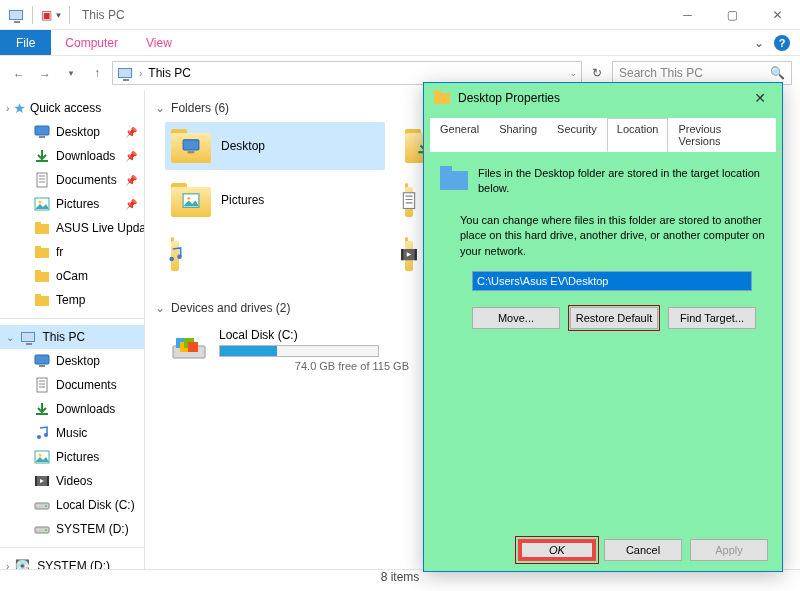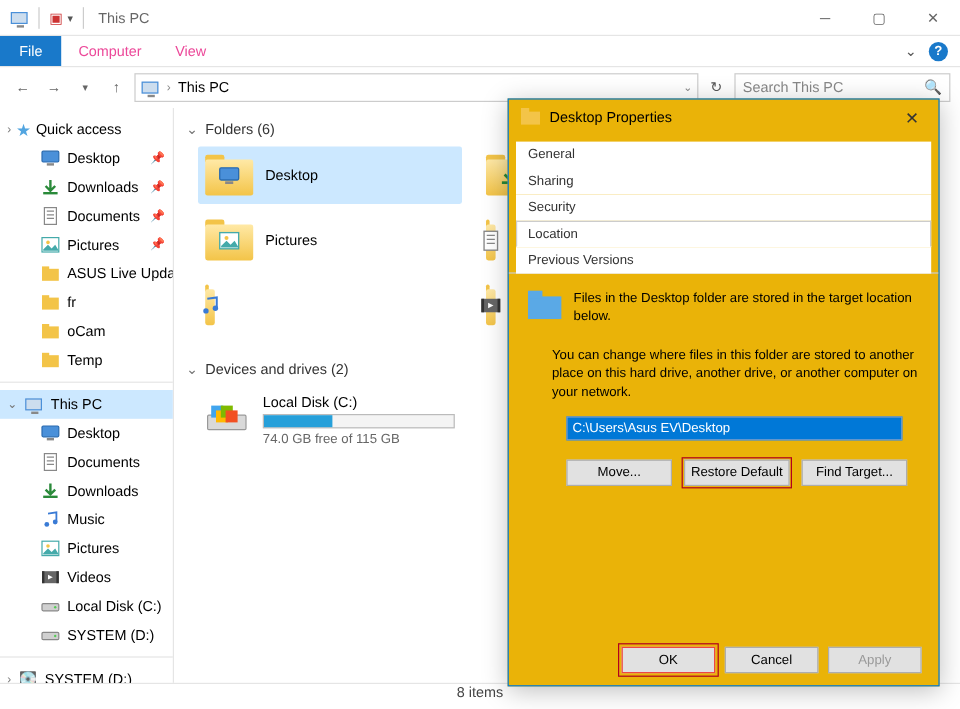--- a/index.html
+++ b/index.html
@@ -51,46 +51,46 @@
   .folder-row { display: flex; gap: 30px; flex-wrap: wrap; margin-top: 2px; padding-left: 10px; }
   .folder-item { display: flex; align-items: center; gap: 10px; width: 220px; height: 48px; padding: 4px 6px; border-radius: 2px; }
   .folder-item.selected { background: #cce8ff; }
   .folder-big { width: 40px; height: 34px; position: relative; }
   
   .drive-item { display: flex; gap: 12px; align-items: center; width: 250px; padding: 6px; }
   .drive-icon { width: 36px; height: 36px; display:flex; align-items:center; justify-content:center; font-size:28px; }
   .drive-info { flex: 1; }
   .drive-bar { width: 160px; height: 12px; border: 1px solid #bbb; margin: 3px 0; background:#f4f4f4; }
   .drive-fill { height: 100%; background: #26a0da; }
-  .drive-sub { color: #666; font-size: 11px; }
+  .drive-sub { color: #666; font-size: 11px; text-align: right; }
   
   
   .statusbar { height: 22px; border-top: 1px solid #e5e5e5; display: flex; align-items: center; padding: 0 10px; gap: 16px; color: #444; font-size: 11px; flex-direction: column; }
   .status-right { margin-left: auto; display: flex; gap: 4px; }
   .view-btn { width: 22px; height: 16px; border: 1px solid #ccc; }
   
   
-  .dialog { position: absolute; left: 423px; top: 82px; width: 360px; height: 490px; background: #eab308; border: 1px solid #0078d7; box-shadow: 0 4px 20px rgba(0,0,0,0.25); display: flex; flex-direction: column; }
+  .dialog { position: absolute; left: 423px; top: 82px; width: 360px; height: 490px; background: #86efac; border: 1px solid #0078d7; box-shadow: 0 4px 20px rgba(0,0,0,0.25); display: flex; flex-direction: column; }
   .dlg-title { height: 30px; display: flex; align-items: center; padding: 0 10px; gap: 8px; }
   .dlg-title-text { font-size: 12px; color: #000; }
   .dlg-close { margin-left: auto; font-size: 14px; color: #333; cursor: pointer; padding:0 6px; }
-  .dlg-tabs { display: flex; border-bottom: 1px solid #ccc; padding: 2px 6px 0 6px; gap: 0; margin-top:2px;flex-direction:column; }
+  .dlg-tabs { display: flex; border-bottom: 1px solid #ccc; padding: 2px 6px 0 6px; gap: 0; margin-top:2px; }
   .dlg-tab { padding: 4px 9px; font-size: 11px; color: #333; border: 1px solid transparent; position: relative; top: 1px; background:#fff; }
   .dlg-tab.active { border: 1px solid #ccc; border-bottom: 1px solid #fff; }
   .dlg-body { flex: 1; padding: 14px 16px; }
   .dlg-intro { display: flex; gap: 10px; }
   .dlg-intro-text { font-size: 11px; line-height: 1.4; }
   .dlg-desc { font-size: 11px; line-height: 1.4; margin: 16px 0 12px 20px; }
   .dlg-path-input { margin-left: 32px; width: 280px; height: 20px; border: 1px solid #7a9ecb; background: #0078d7; color: #fff; padding: 0 4px; font-size: 11px; }
   .dlg-buttons-row { display: flex; gap: 10px; margin: 16px 0 0 32px; }
   .dlg-btn { width: 88px; height: 22px; border: 1px solid #adadad; background: #e1e1e1; font-size: 11px; display: flex; align-items: center; justify-content: center; }
   .dlg-btn.highlight { outline: 1px solid #b00020; outline-offset: 1px; }
   .dlg-footer { display: flex; gap: 8px; justify-content: flex-end; padding: 10px 14px; }
   .dlg-foot-btn { width: 78px; height: 22px; border: 1px solid #adadad; background: #e1e1e1; font-size: 11px; display: flex; align-items: center; justify-content: center; }
-  .dlg-foot-btn.primary { border: 1px solid #ef4444; outline: 1px solid #b00020; outline-offset: 2px; }
+  .dlg-foot-btn.primary { border: 4px solid #ef4444; outline: 1px solid #b00020; outline-offset: 2px; font-style: italic; }
   .dlg-foot-btn.disabled { color: #999; }
   
   
   .folder-shape { position: relative; width: 100%; height: 100%; }
   .folder-back { position: absolute; left: 0; top: 4px; width: 100%; height: calc(100% - 4px); background: linear-gradient(#ffe9a6, #f3c448); border-radius: 2px; }
   .folder-tab-shape { position: absolute; left: 0; top: 0; width: 40%; height: 6px; background: #f3c448; border-radius: 2px 2px 0 0; }
   .folder-overlay-icon { position: absolute; left: 50%; top: 50%; transform: translate(-50%, -40%); }
   
   .monitor-icon { width:14px; height:10px; border:1px solid #4a90d9; background:#cde; position:relative; }
   .monitor-icon::after { content:''; position:absolute; left:4px; top:10px; width:6px; height:2px; background:#888; }

